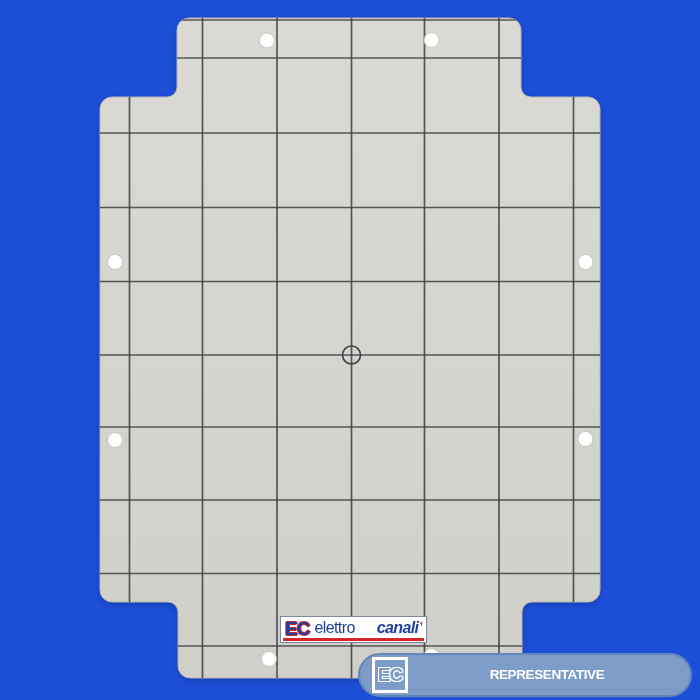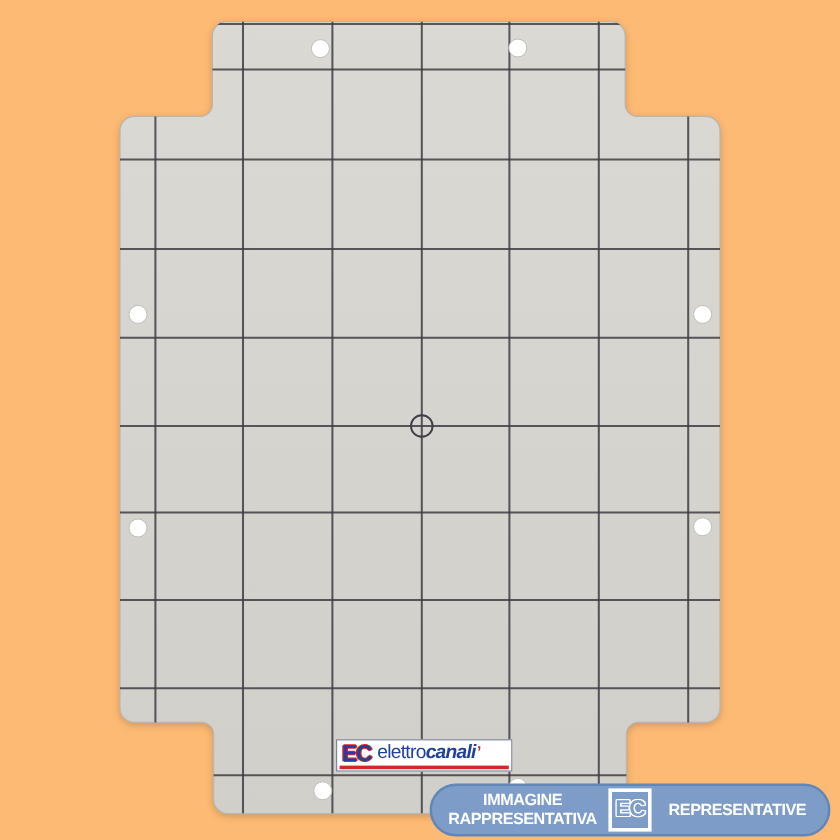--- a/index.html
+++ b/index.html
@@ -1,35 +1,35 @@
 <!DOCTYPE html>
 <html style="--logo-blue: #21409a; --logo-red: #d5262b; --banner-blue: #7d9cc8; --banner-border: #6186b8;"><head>
 <meta charset="utf-8">
 <style>
   html,body{margin:0;padding:0;background:#fff;}
   .stage{
-    position:relative;width:700px;height:700px;background:#fdba74;
+    position:relative;width:700px;height:700px;background:#1d4ed8;
     overflow:hidden;font-family:"Liberation Sans", sans-serif;
   }
   .plate-svg{position:absolute;left:0;top:0;width:700px;height:700px;display:block;}
 
   
   .logo-box{
     position:absolute;left:280px;top:616px;width:147px;height:27px;
     background:#ffffff;border:1px solid #7e8698;box-sizing:border-box;
     display:flex;align-items:center;padding:1px 4px 4px 3px;z-index:3;
   }
   .logo-underline{position:absolute;left:2px;right:2px;bottom:1px;height:3px;background:var(--logo-red);}
   .logo-ec{
     font-weight:bold;font-size:19px;line-height:1;color:var(--logo-blue);
     letter-spacing:-1px;margin:0 5px 0 1px;
     text-shadow:-1px 0 0 var(--logo-red),1px 0 0 var(--logo-red),0 -1px 0 var(--logo-red),0 1px 0 var(--logo-red);
   }
   .logo-brand{font-size:16px;color:var(--logo-blue);letter-spacing:-0.6px;white-space:nowrap;line-height:1;}
-  .brand-bold{font-weight:bold;font-style:italic;}
+  .brand-bold{font-weight:bold;font-style:italic;margin-left:22px;}
   .brand-accent{color:var(--logo-red);font-weight:bold;font-size:13px;vertical-align:top;line-height:1;margin-left:1px;}
 
   
   .banner{
     position:absolute;left:358px;top:653px;width:334px;height:44px;z-index:4;
     background:var(--banner-blue);border:2px solid var(--banner-border);
     border-radius:24px;box-sizing:border-box;
     display:flex;align-items:center;padding:0 12px;gap:8px;
     color:#ffffff;font-weight:bold;
   }
@@ -88,23 +88,19 @@
       <circle cx="431.5" cy="656" r="7.5" fill="#ffffff" stroke="#bdbcb7" stroke-width="0.8"></circle>
     </svg>
 
   <div class="logo-box">
     <span class="logo-ec">EC</span>
     <span class="logo-brand"><span>elettro</span><span class="brand-bold">canali</span><span class="brand-accent">’</span></span>
     <span class="logo-underline"></span>
   </div>
 
   <div class="banner">
-    <span class="banner-col">
-      <span class="banner-line">IMMAGINE</span>
-      <span class="banner-line">RAPPRESENTATIVA</span>
-    </span>
     <span class="banner-ec">EC</span>
     <span class="banner-col">
       <span class="banner-line">REPRESENTATIVE</span>
     </span>
   </div>
 
 </div>
 
 </body></html>

